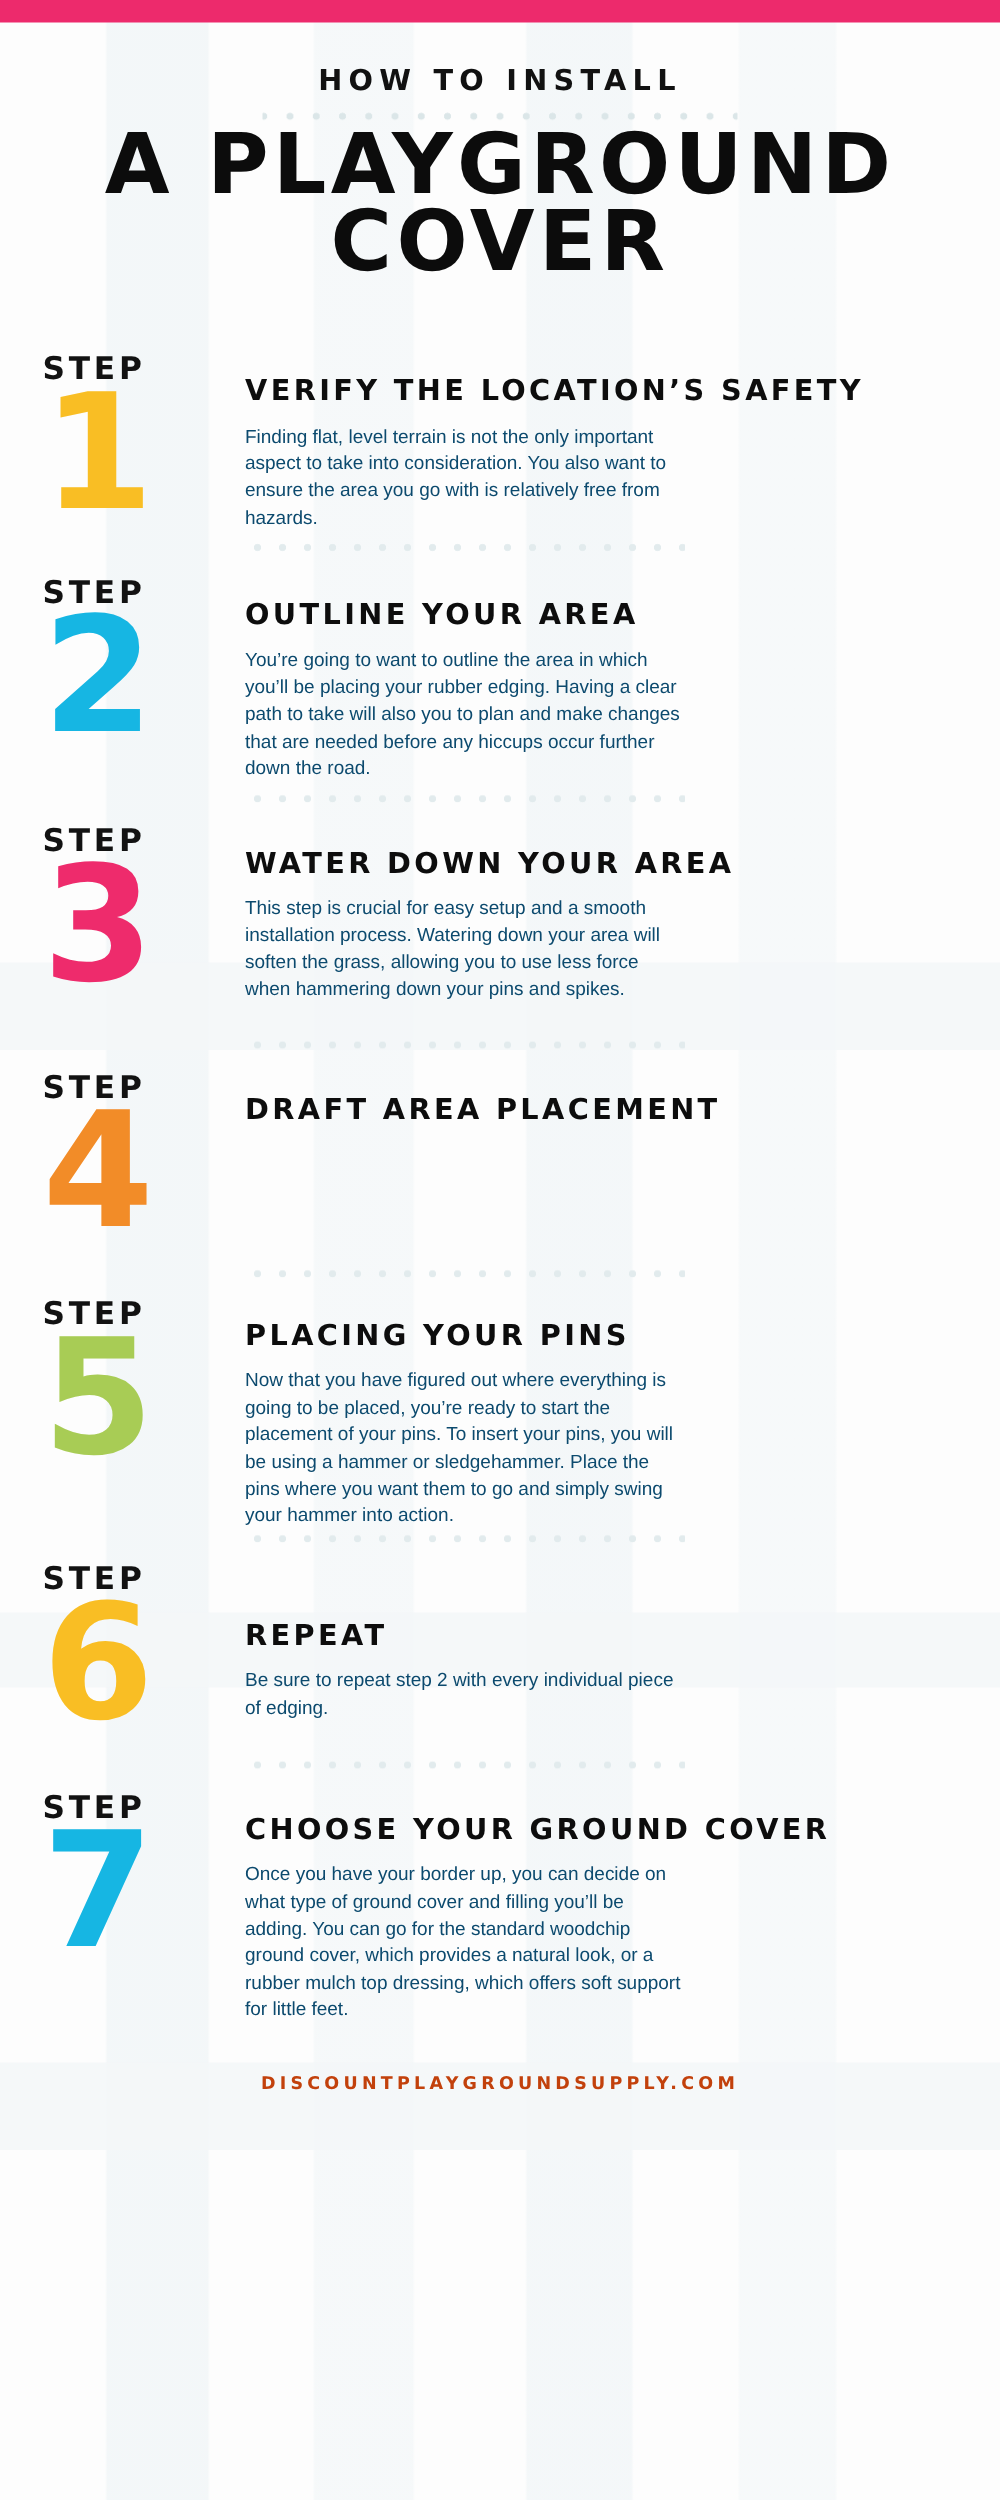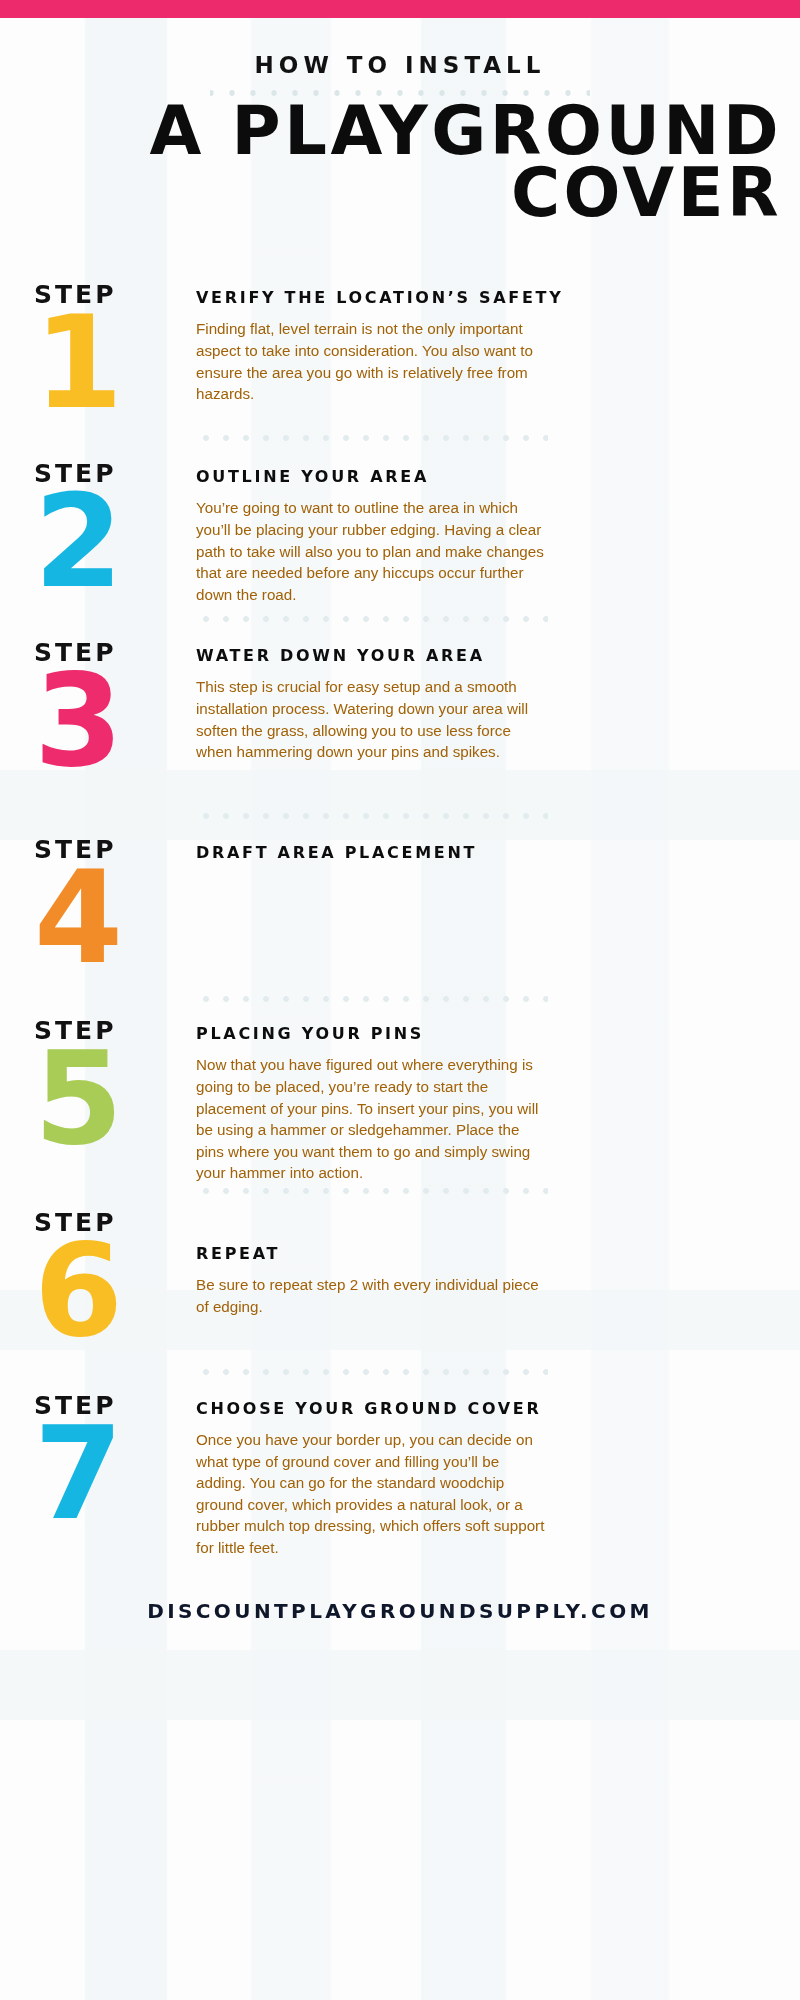--- a/index.html
+++ b/index.html
@@ -91,21 +91,20 @@
     background-position:center;
   }
   .title {
     font-family:"DejaVu Sans", sans-serif;
     font-size:67px;
     font-weight:700;
     letter-spacing:3.5px;
     color:#0c0c0c;
     line-height:0.92;
     padding:0 18px;
-    text-align:right;
   }
   .title .line2 { display:block; }
 
   
   .steps {
     margin-top:58px;
   }
   .step {
     position:relative;
     display:flex;
@@ -135,32 +134,33 @@
     letter-spacing:-2px;
   }
 
   .step-right {
     flex:1;
     padding-left:12px;
     padding-top:6px;
   }
   .step-heading {
     font-family:"DejaVu Sans", sans-serif;
-    font-size:16px;
+    font-size:23px;
     font-weight:700;
     letter-spacing:2.7px;
     color:#0d0d0d;
     line-height:1.2;
     margin-bottom:11px;
+    margin-top:12px;
   }
   .step-body {
     font-family:"Liberation Sans", sans-serif;
     font-size:15.2px;
     line-height:1.42;
-    color:#a16207;
+    color:#0c4a6e;
     max-width:355px;
   }
 
   
   .sep {
     height:10px;
     margin:0 auto;
     width:352px;
     margin-left:196px;
     background-image:radial-gradient(circle, #e2ebed 2.7px, rgba(0,0,0,0) 3.1px);
@@ -168,24 +168,24 @@
     background-repeat:repeat-x;
   }
 
   
   .footer {
     text-align:center;
     margin-top:40px;
   }
   .footer-text {
     font-family:"DejaVu Sans", sans-serif;
-    font-size:20px;
+    font-size:14px;
     font-weight:700;
     letter-spacing:3.4px;
-    color:#0f172a;
+    color:#c2410c;
   }
 </style>
 </head>
 <body>
 
 <div class="page">
 
   <div class="bands"></div>
   <div class="band-h" style="top:770px;height:70px;"></div>
   <div class="band-h" style="top:1290px;height:60px;"></div>

